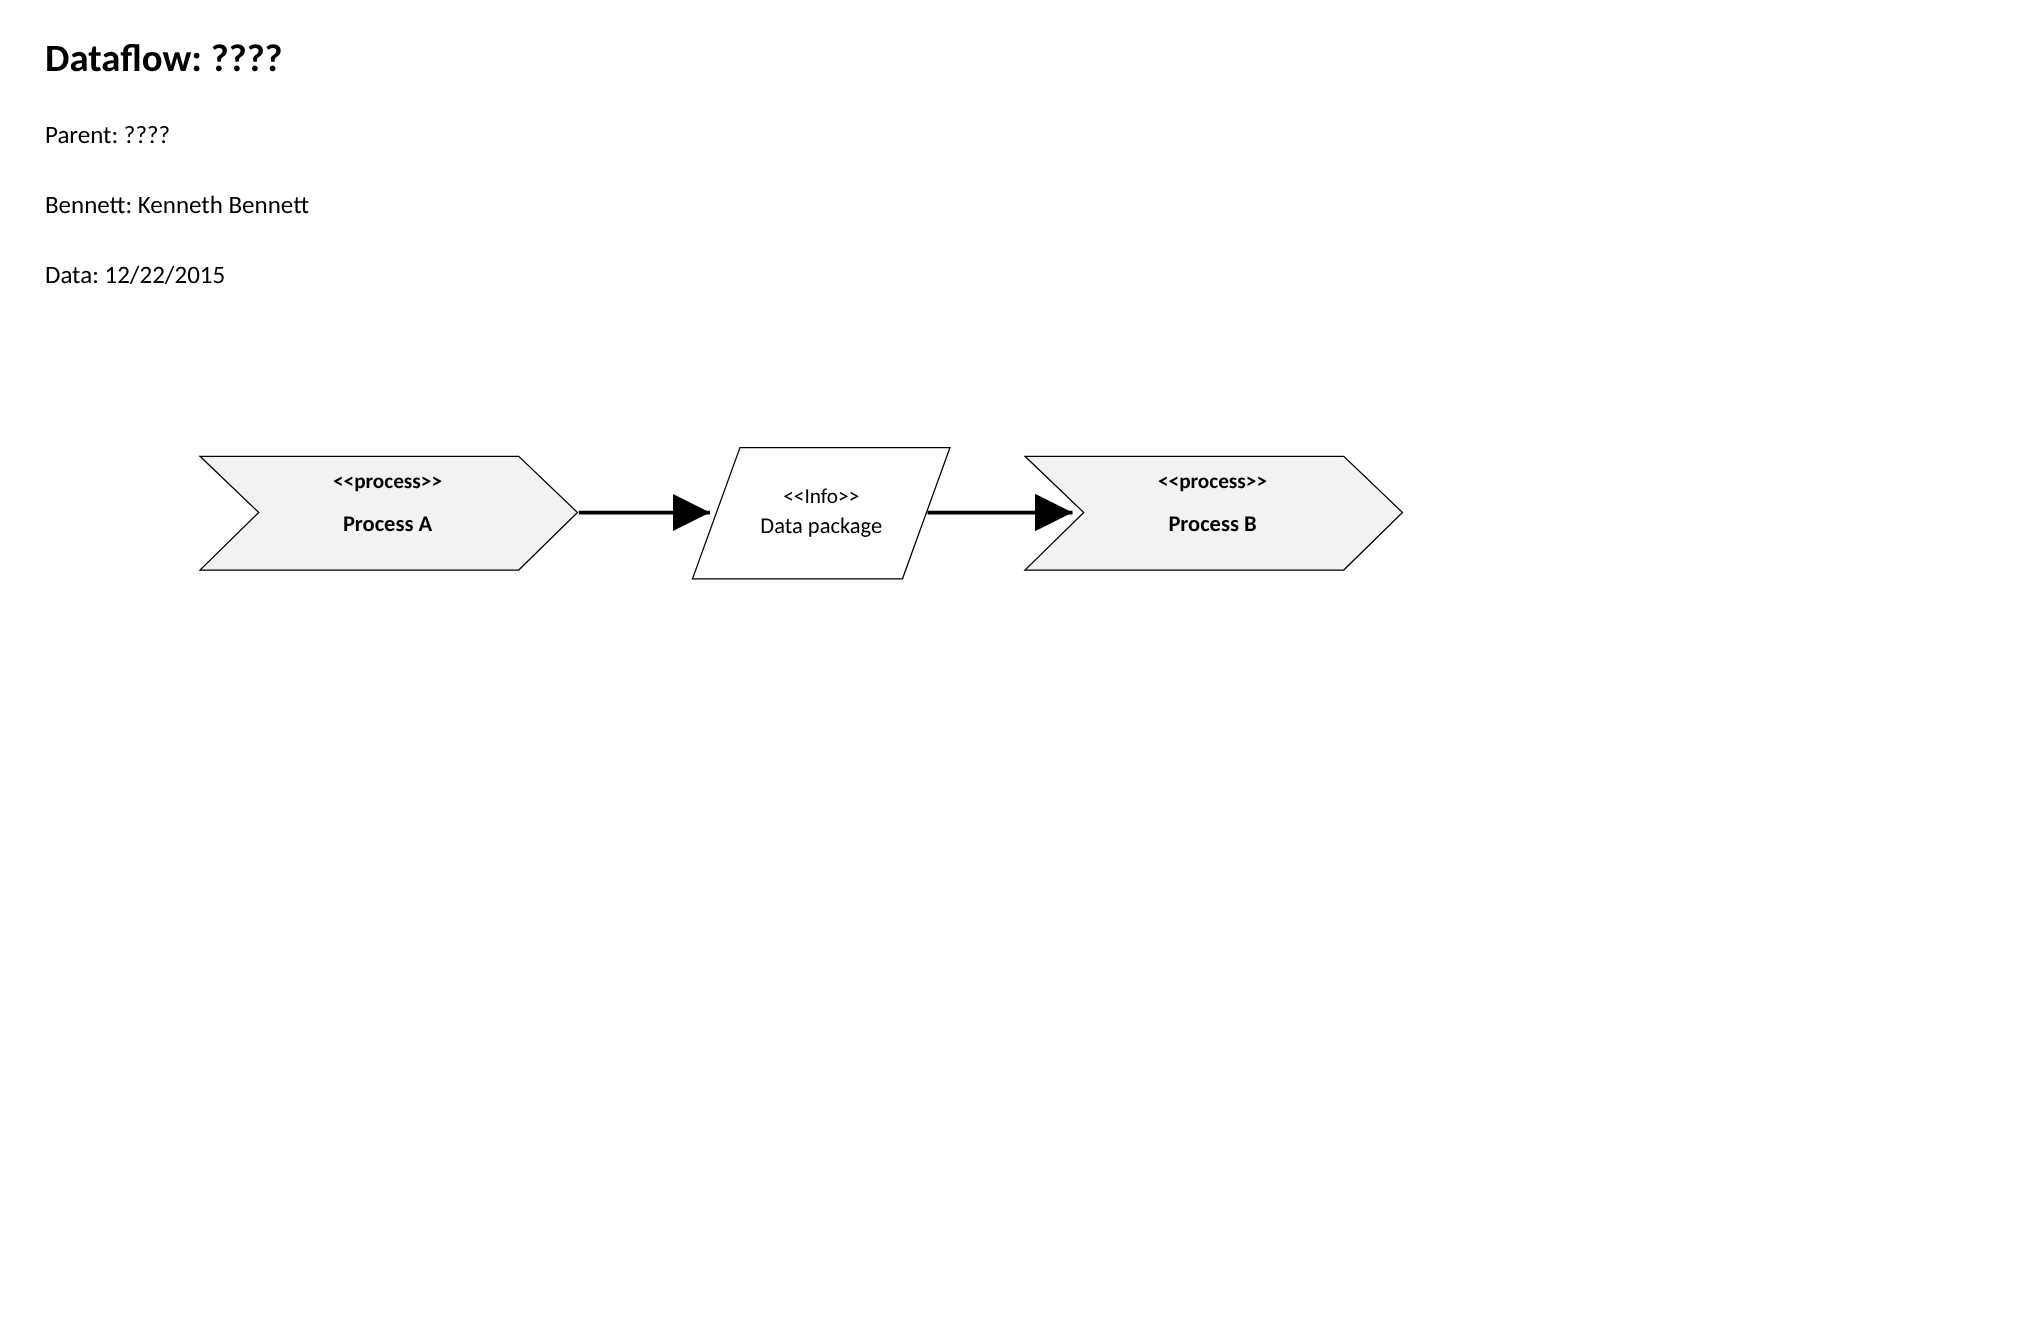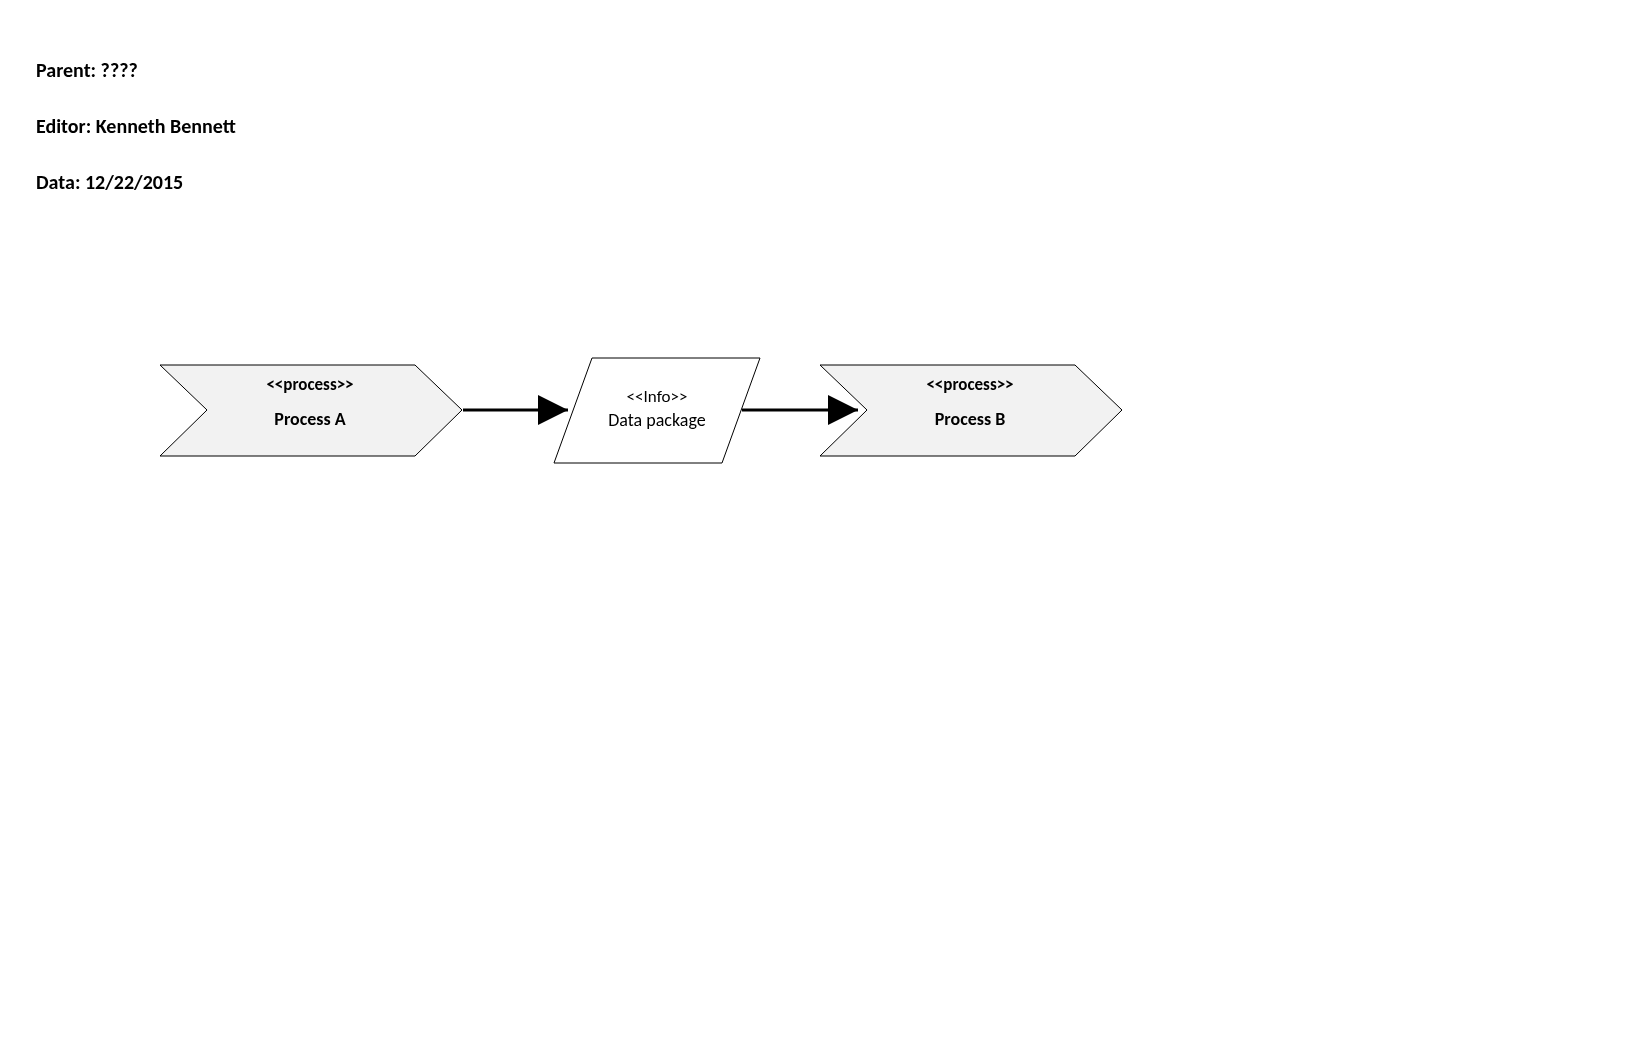--- a/index.html
+++ b/index.html
@@ -16,21 +16,21 @@
       top: 28px;
       left: 36px;
     }
     .title-line {
       font-size: 31px;
       font-weight: bold;
       margin-bottom: 6px;
     }
     .meta-line {
       font-size: 20px;
-      font-weight: bold;
+      font-weight: normal;
       line-height: 1.35;
       margin-top: 29px;
     }
     .diagram {
       position: absolute;
       top: 0;
       left: 0;
       width: 1632px;
       height: 1056px;
     }
@@ -38,25 +38,28 @@
       font-family: Calibri, Arial, sans-serif;
     }
     .stereo { font-size: 17px; }
     .label-bold { font-size: 18px; font-weight: bold; }
     .label-norm { font-size: 18px; }
   </style>
 </head>
 <body>
 
 <div class="header">
+  <div class="title-line">
+    <span>Dataflow: </span><span>????</span>
+  </div>
   <div class="meta-line">
     <span>Parent: </span><span>????</span>
   </div>
   <div class="meta-line">
-    <span>Editor: </span><span>Kenneth Bennett</span>
+    <span>Bennett: </span><span>Kenneth Bennett</span>
   </div>
   <div class="meta-line">
     <span>Data: </span><span>12/22/2015</span>
   </div>
 </div>
 
 <svg class="diagram" viewBox="0 0 1632 1056">
   <defs>
     <marker id="arrowhead" markerWidth="12" markerHeight="12" refX="10" refY="5" orient="auto">
       <path d="M0,0 L10,5 L0,10 Z" fill="#000"></path>

